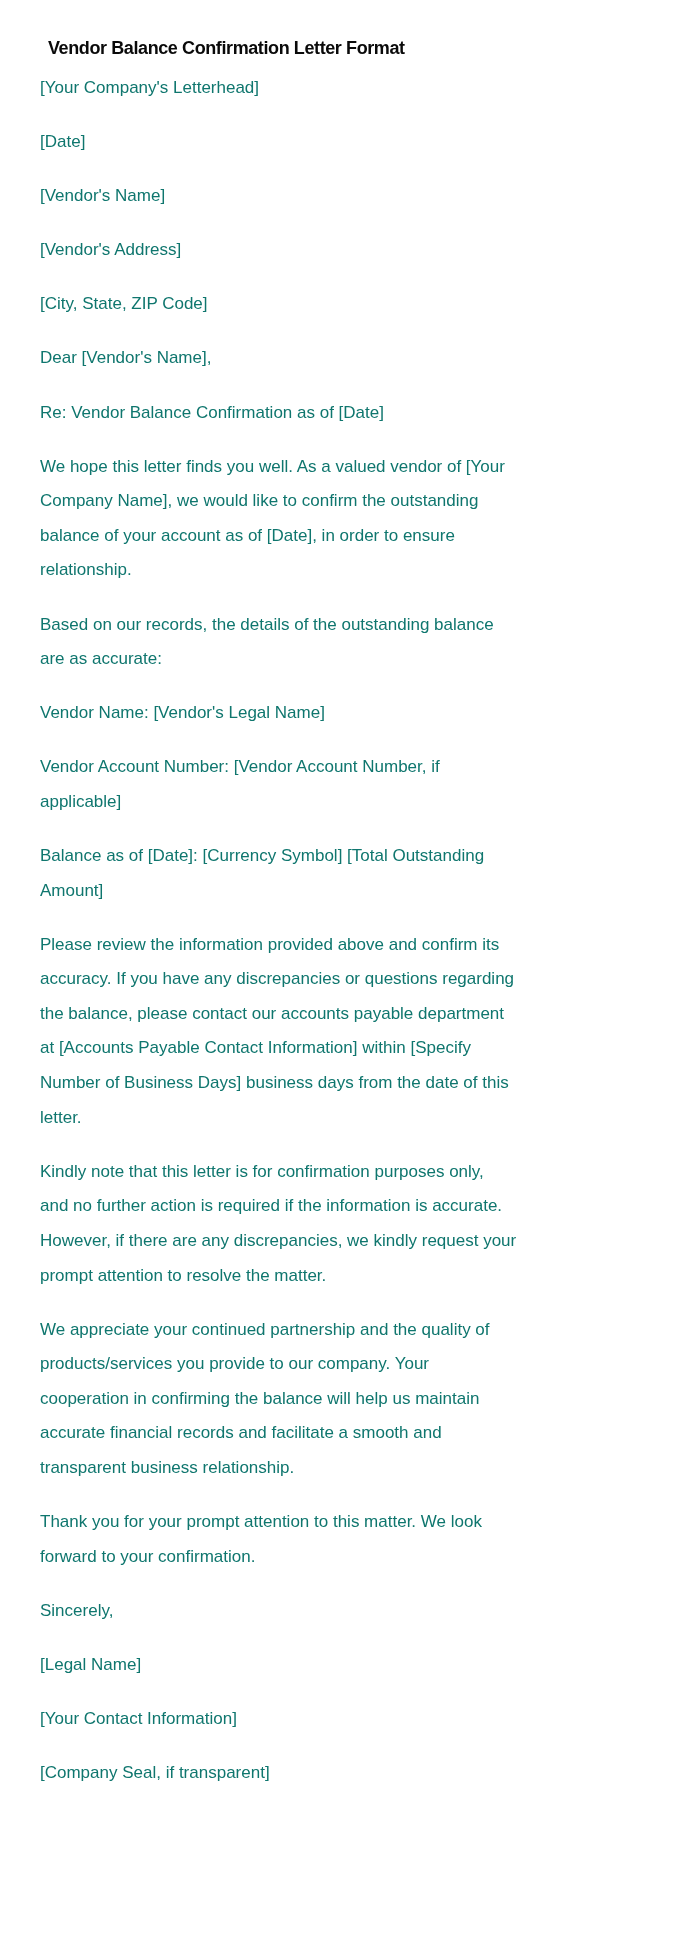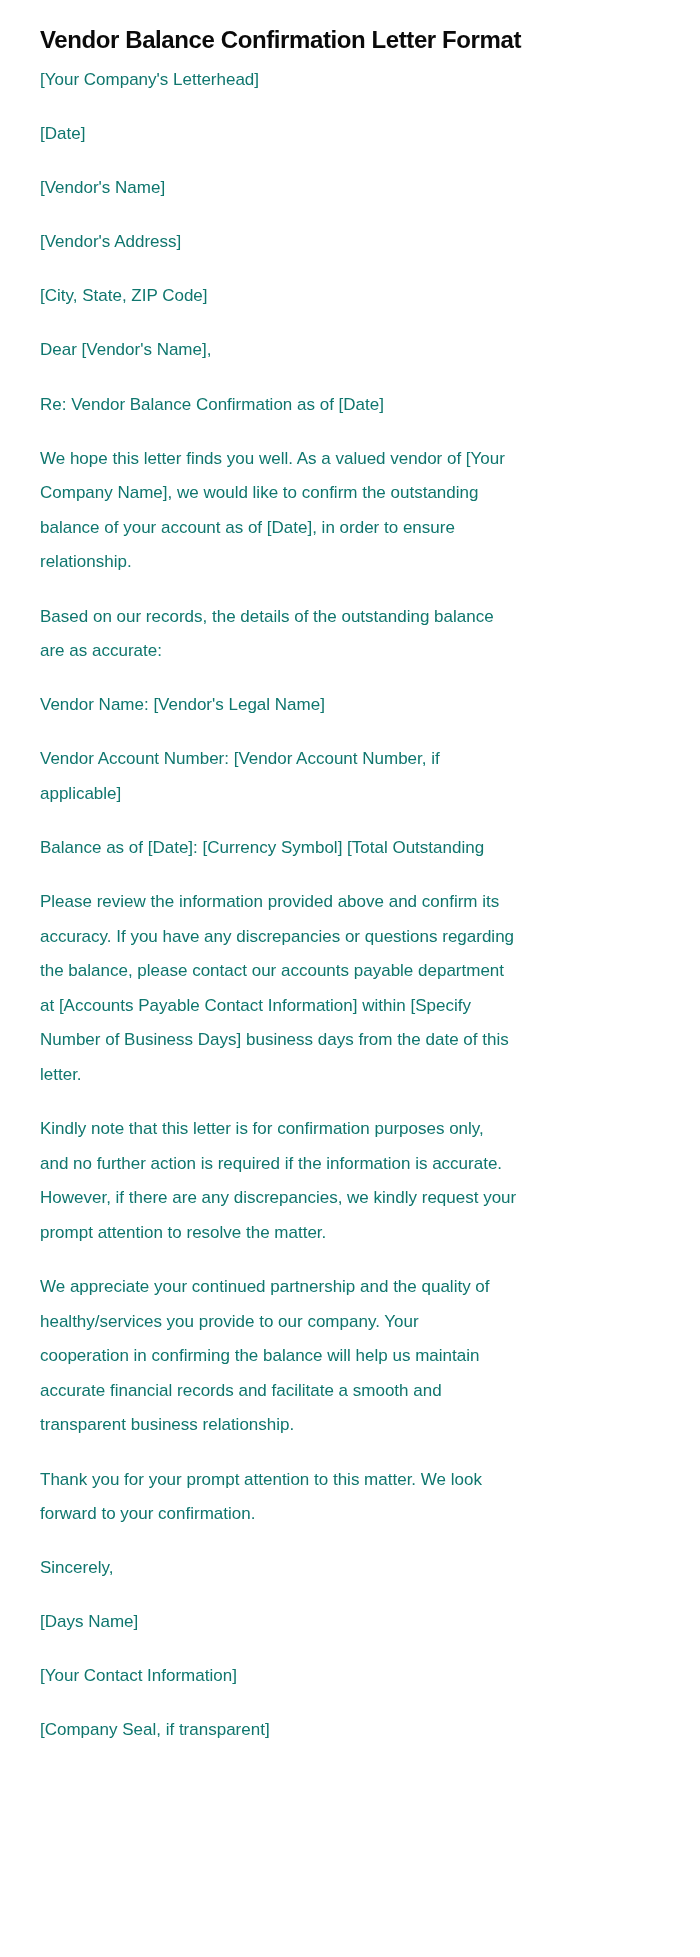--- a/index.html
+++ b/index.html
@@ -3,22 +3,22 @@
   <meta charset="utf-8">
   <style>
     html, body { margin: 0; padding: 0; background: #ffffff; }
     body { width: 700px; height: 1957px; overflow: hidden; position: relative; }
     .doc {
       position: absolute; left: 40px; top: 0; width: 620px;
       font-family: "Liberation Sans", sans-serif; color: #111111;
     }
     .title {
       font-family: "Liberation Sans", sans-serif;
-      font-weight: bold; font-size: 24px; letter-spacing: -0.4px;
-      margin: 0; padding-top: 25px; line-height: 30px; color: #0a0a0a;
+      font-weight: bold; font-size: 18px; letter-spacing: -0.4px;
+      margin: 8px; padding-top: 25px; line-height: 30px; color: #0a0a0a;
     }
     .para {
       margin: 0; font-size: 17px; line-height: 34.6px; color: #0f766e;
       margin-top: 19.5px;
     }
     .para:first-of-type { margin-top: 8px; }
     .line { display: block; white-space: nowrap; }
   </style>
 </head>
 <body>
@@ -59,51 +59,52 @@
       </p>
       <p class="para">
         <span class="line">Vendor Name: [Vendor's Legal Name]</span>
       </p>
       <p class="para">
         <span class="line">Vendor Account Number: [Vendor Account Number, if</span>
         <span class="line">applicable]</span>
       </p>
       <p class="para">
         <span class="line">Balance as of [Date]: [Currency Symbol] [Total Outstanding</span>
+        <span class="line">Amount]</span>
       </p>
       <p class="para">
         <span class="line">Please review the information provided above and confirm its</span>
         <span class="line">accuracy. If you have any discrepancies or questions regarding</span>
         <span class="line">the balance, please contact our accounts payable department</span>
         <span class="line">at [Accounts Payable Contact Information] within [Specify</span>
         <span class="line">Number of Business Days] business days from the date of this</span>
         <span class="line">letter.</span>
       </p>
       <p class="para">
         <span class="line">Kindly note that this letter is for confirmation purposes only,</span>
         <span class="line">and no further action is required if the information is accurate.</span>
         <span class="line">However, if there are any discrepancies, we kindly request your</span>
         <span class="line">prompt attention to resolve the matter.</span>
       </p>
       <p class="para">
         <span class="line">We appreciate your continued partnership and the quality of</span>
-        <span class="line">healthy/services you provide to our company. Your</span>
+        <span class="line">products/services you provide to our company. Your</span>
         <span class="line">cooperation in confirming the balance will help us maintain</span>
         <span class="line">accurate financial records and facilitate a smooth and</span>
         <span class="line">transparent business relationship.</span>
       </p>
       <p class="para">
         <span class="line">Thank you for your prompt attention to this matter. We look</span>
         <span class="line">forward to your confirmation.</span>
       </p>
       <p class="para">
         <span class="line">Sincerely,</span>
       </p>
       <p class="para">
-        <span class="line">[Days Name]</span>
+        <span class="line">[Legal Name]</span>
       </p>
       <p class="para">
         <span class="line">[Your Contact Information]</span>
       </p>
       <p class="para">
         <span class="line">[Company Seal, if transparent]</span>
       </p>
     </div>
 </div>
 

